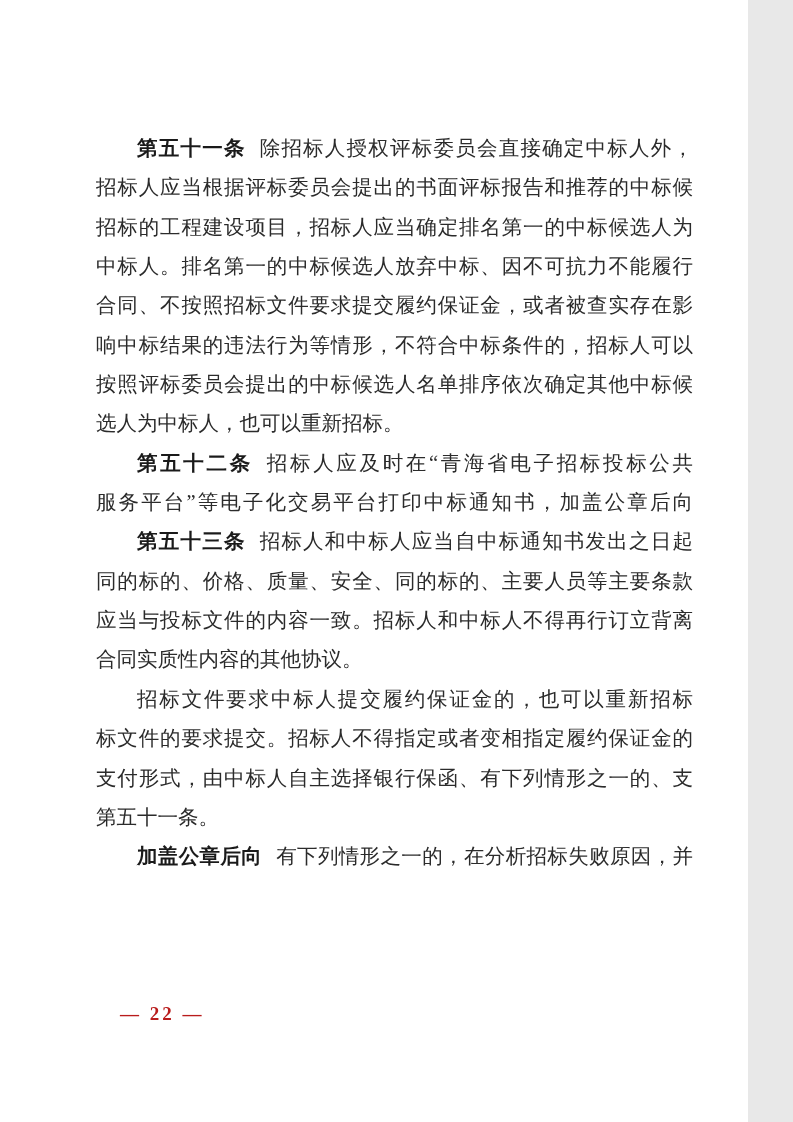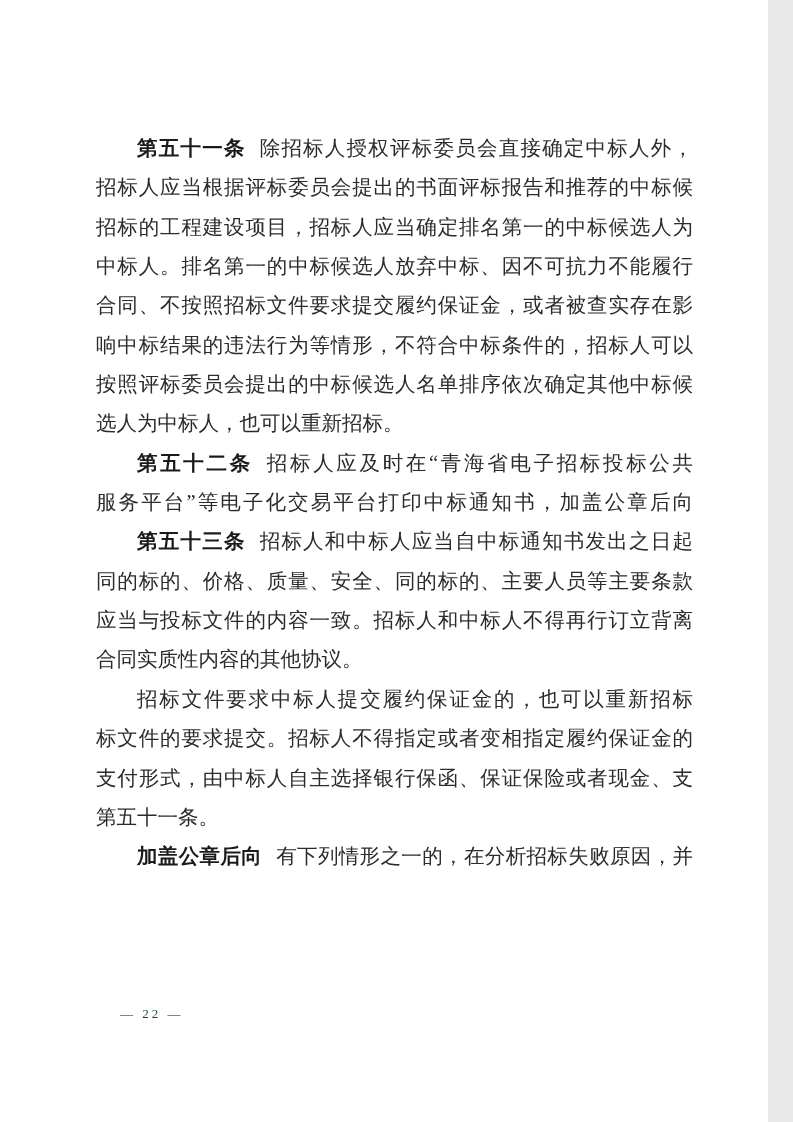--- a/index.html
+++ b/index.html
@@ -8,21 +8,20 @@
     background: #e8e8e8;
   }
   .page {
     position: relative;
     width: 748px;
     height: 1122px;
     background: #ffffff;
     overflow: hidden;
     font-family: "Liberation Serif", "DejaVu Serif", serif;
     color: #2b2b2b;
-    padding-left: 20px;
   }
   .doc {
     position: absolute;
     left: 96px;
     top: 129px;
     width: 597px;
   }
   .line {
     height: 39.35px;
     line-height: 39.35px;
@@ -44,23 +43,24 @@
     font-weight: bold;
     color: #1a1a1a;
     margin-right: 14px;
   }
   .footer {
     position: absolute;
     left: 120px;
     top: 1001px;
     height: 26px;
     line-height: 26px;
-    font-size: 13px;
-    color: #14532d;
+    font-size: 19px;
+    color: #b91c1c;
     letter-spacing: 3px;
+    font-weight: bold;
   }
 </style>
 </head>
 <body>
 
 <div class="page">
 
   <main class="doc">
 
     <div class="line ind"><span class="heading">第五十一条</span><span>除招标人授权评标委员会直接确定中标人外，</span></div>
@@ -91,21 +91,21 @@
     <div class="line"><span>同的标的、价格、质量、安全、同的标的、主要人员等主要条款</span></div>
 
     <div class="line"><span>应当与投标文件的内容一致。招标人和中标人不得再行订立背离</span></div>
 
     <div class="line end"><span>合同实质性内容的其他协议。</span></div>
 
     <div class="line ind"><span>招标文件要求中标人提交履约保证金的，也可以重新招标</span></div>
 
     <div class="line"><span>标文件的要求提交。招标人不得指定或者变相指定履约保证金的</span></div>
 
-    <div class="line"><span>支付形式，由中标人自主选择银行保函、保证保险或者现金、支</span></div>
+    <div class="line"><span>支付形式，由中标人自主选择银行保函、有下列情形之一的、支</span></div>
 
     <div class="line end"><span>第五十一条。</span></div>
 
     <div class="line ind"><span class="heading">加盖公章后向</span><span>有下列情形之一的，在分析招标失败原因，并</span></div>
 
   </main>
 
   <div class="footer">
     <span>— 22 —</span>
   </div>

